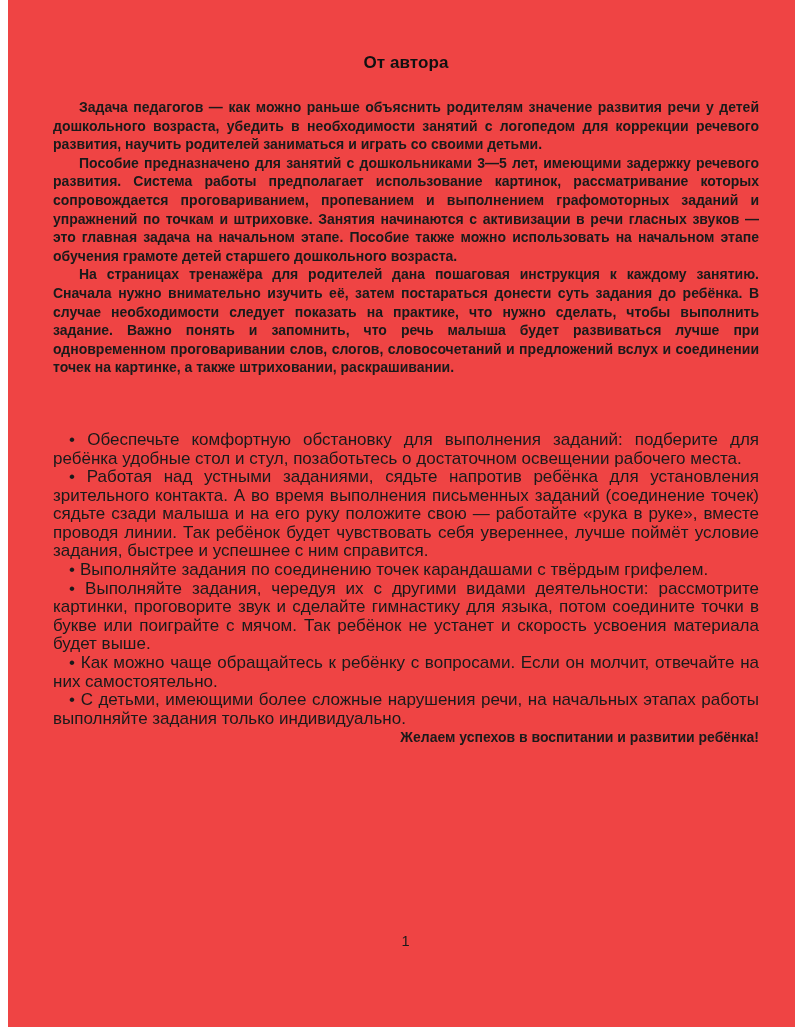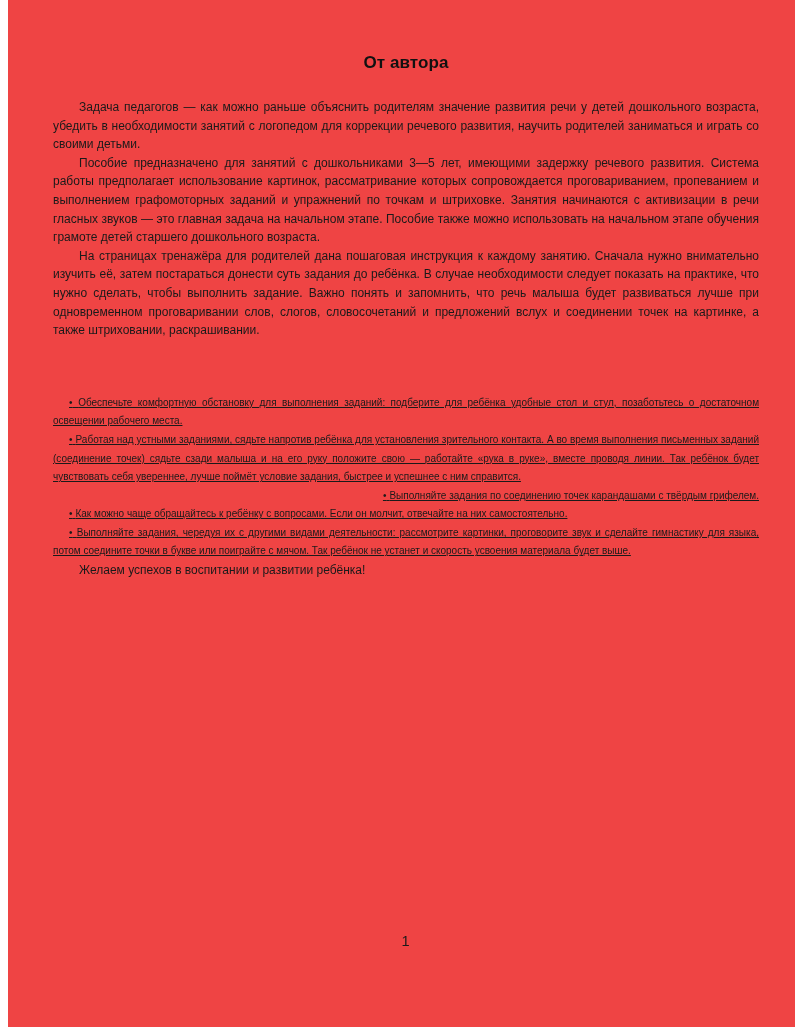--- a/index.html
+++ b/index.html
@@ -36,44 +36,44 @@
   }
   .heading-gap-top {
     height: 24px;
   }
   .heading-gap-top-2 {
     height: 30px;
   }
   p.para {
     margin: 0;
     padding: 0;
-    font-size: 12px;
+    font-size: 14px;
     line-height: 18.6px;
     text-align: justify;
     text-justify: inter-word;
     text-indent: 26px;
     hyphens: manual;
     color: #1a1a1a;
+    font-weight: bold;
   }
   p.para.last-flush {
-    text-align: left;
+    text-align: right;
   }
   p.bullet {
     margin: 0;
     padding: 0;
-    font-size: 10px;
+    font-size: 17px;
     line-height: 18.6px;
     text-align: justify;
     text-justify: inter-word;
     text-indent: 16px;
     color: #1a1a1a;
-    text-decoration: underline;
   }
   p.bullet.last-flush {
-    text-align: right;
+    text-align: left;
   }
   .bullet-mark {
     letter-spacing: 0.2px;
   }
   .page-number {
     position: absolute;
     left: 0;
     right: 0;
     top: 932px;
     text-align: center;
@@ -97,21 +97,22 @@
     <p class="para">На страницах тренажёра для родителей дана пошаговая инструкция к каждому занятию. Сначала нужно внимательно изучить её, затем постараться донести суть задания до ребёнка. В случае необходимости следует показать на практике, что нужно сделать, чтобы выполнить задание. Важно понять и запомнить, что речь малыша будет развиваться лучше при одновременном проговаривании слов, слогов, словосочетаний и предложений вслух и соединении точек на картинке, а также штриховании, раскрашивании.</p>
 
     <div class="heading-gap-top-2"></div>
 
 
     <div class="heading-gap-top"></div>
 
     <p class="bullet"><span class="bullet-mark">•</span> <span>Обеспечьте комфортную обстановку для выполнения заданий: подберите для ребёнка удобные стол и стул, позаботьтесь о достаточном освещении рабочего места.</span></p>
     <p class="bullet"><span class="bullet-mark">•</span> <span>Работая над устными заданиями, сядьте напротив ребёнка для установления зрительного контакта. А во время выполнения письменных заданий (соединение точек) сядьте сзади малыша и на его руку положите свою — работайте «рука в руке», вместе проводя линии. Так ребёнок будет чувствовать себя увереннее, лучше поймёт условие задания, быстрее и успешнее с ним справится.</span></p>
     <p class="bullet last-flush"><span class="bullet-mark">•</span> <span>Выполняйте задания по соединению точек карандашами с твёрдым грифелем.</span></p>
+    <p class="bullet"><span class="bullet-mark">•</span> <span>Выполняйте задания, чередуя их с другими видами деятельности: рассмотрите картинки, проговорите звук и сделайте гимнастику для языка, потом соедините точки в букве или поиграйте с мячом. Так ребёнок не устанет и скорость усвоения материала будет выше.</span></p>
     <p class="bullet"><span class="bullet-mark">•</span> <span>Как можно чаще обращайтесь к ребёнку с вопросами. Если он молчит, отвечайте на них самостоятельно.</span></p>
-    <p class="bullet"><span class="bullet-mark">•</span> <span>Выполняйте задания, чередуя их с другими видами деятельности: рассмотрите картинки, проговорите звук и сделайте гимнастику для языка, потом соедините точки в букве или поиграйте с мячом. Так ребёнок не устанет и скорость усвоения материала будет выше.</span></p>
+    <p class="bullet"><span class="bullet-mark">•</span> <span>С детьми, имеющими более сложные нарушения речи, на начальных этапах работы выполняйте задания только индивидуально.</span></p>
 
     <p class="para last-flush">Желаем успехов в воспитании и развитии ребёнка!</p>
 
   </div>
 
   <div class="page-number">1</div>
 </div>
 
 </body></html>

